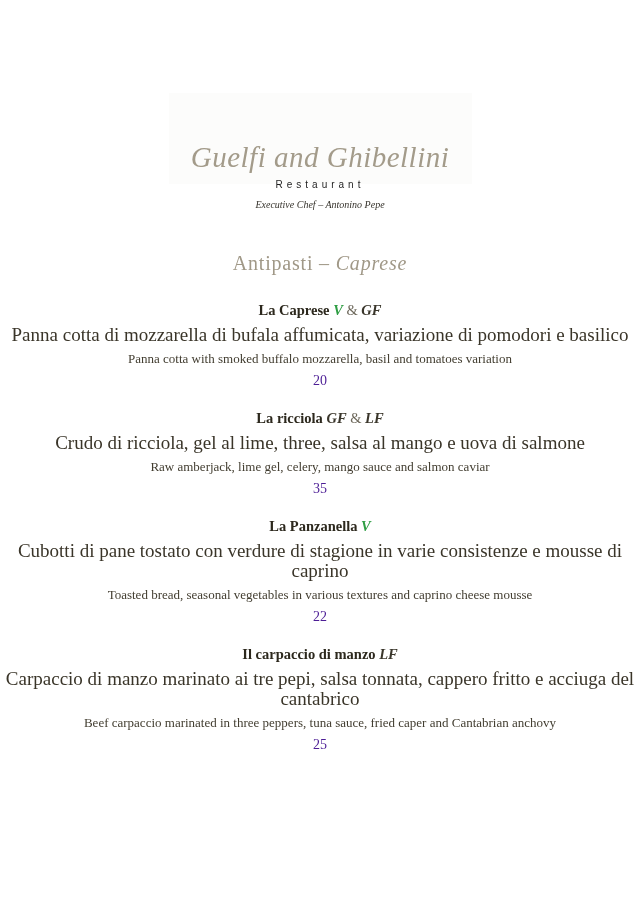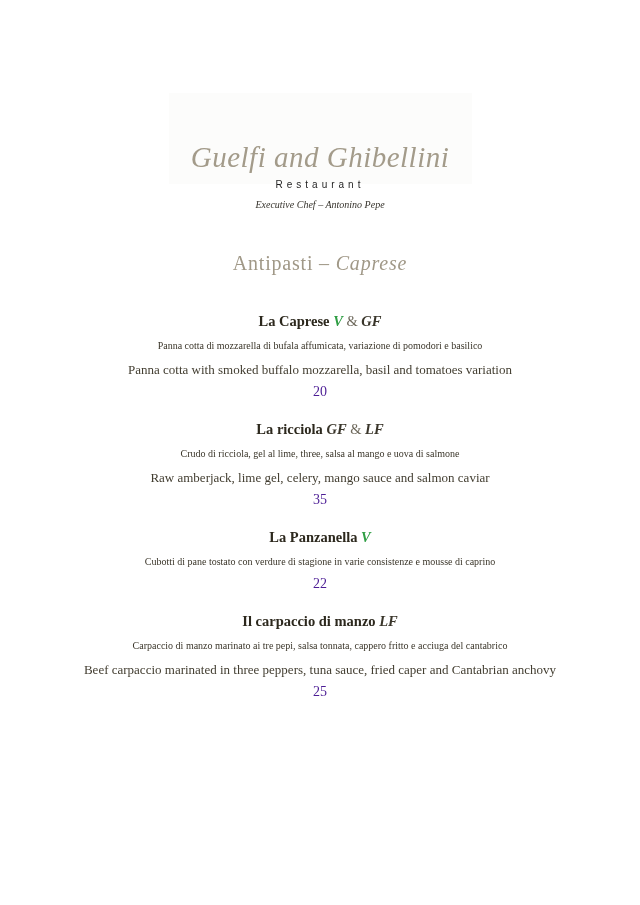--- a/index.html
+++ b/index.html
@@ -56,21 +56,21 @@
     margin-top: 37px;
     font-size: 20px;
     line-height: 26px;
     color: #a09887;
     letter-spacing: 0.8px;
   }
   .section-title .sec-en {
     font-style: italic;
   }
   .menu-items {
-    margin-top: 35px;
+    margin-top: 24px;
   }
   .menu-item {
     margin-bottom: 17px;
     text-align: center;
   }
   .item-title {
     font-size: 14.5px;
     line-height: 20px;
     font-weight: bold;
     color: #2c281d;
@@ -81,21 +81,21 @@
   }
   .item-title .tag-green { color: #2f9e44; }
   .item-title .tag-dark  { color: #3a362b; }
   .item-title .tag-sep {
     font-weight: normal;
     font-style: normal;
     color: #6e695c;
   }
   .item-desc-it {
     margin-top: 5px;
-    font-size: 10px;
+    font-size: 19px;
     line-height: 20px;
     color: #3a3529;
   }
   .item-desc-en {
     margin-top: 4px;
     font-size: 13px;
     line-height: 20px;
     color: #423d30;
   }
   .item-price {
@@ -131,20 +131,21 @@
       </div>
       <div class="menu-item">
         <div class="item-title"><span class="item-name">La ricciola </span><span class="tag tag-dark">GF</span><span class="tag-sep"> &amp; </span><span class="tag tag-dark">LF</span></div>
         <div class="item-desc-it">Crudo di ricciola, gel al lime, three, salsa al mango e uova di salmone</div>
         <div class="item-desc-en">Raw amberjack, lime gel, celery, mango sauce and salmon caviar</div>
         <div class="item-price">35</div>
       </div>
       <div class="menu-item">
         <div class="item-title"><span class="item-name">La Panzanella </span><span class="tag tag-green">V</span></div>
         <div class="item-desc-it">Cubotti di pane tostato con verdure di stagione in varie consistenze e mousse di caprino</div>
+        <div class="item-desc-en">Toasted bread, seasonal vegetables in various textures and caprino cheese mousse</div>
         <div class="item-price">22</div>
       </div>
       <div class="menu-item">
         <div class="item-title"><span class="item-name">Il carpaccio di manzo </span><span class="tag tag-dark">LF</span></div>
         <div class="item-desc-it">Carpaccio di manzo marinato ai tre pepi, salsa tonnata, cappero fritto e acciuga del cantabrico</div>
         <div class="item-desc-en">Beef carpaccio marinated in three peppers, tuna sauce, fried caper and Cantabrian anchovy</div>
         <div class="item-price">25</div>
       </div>
     </div>
 

